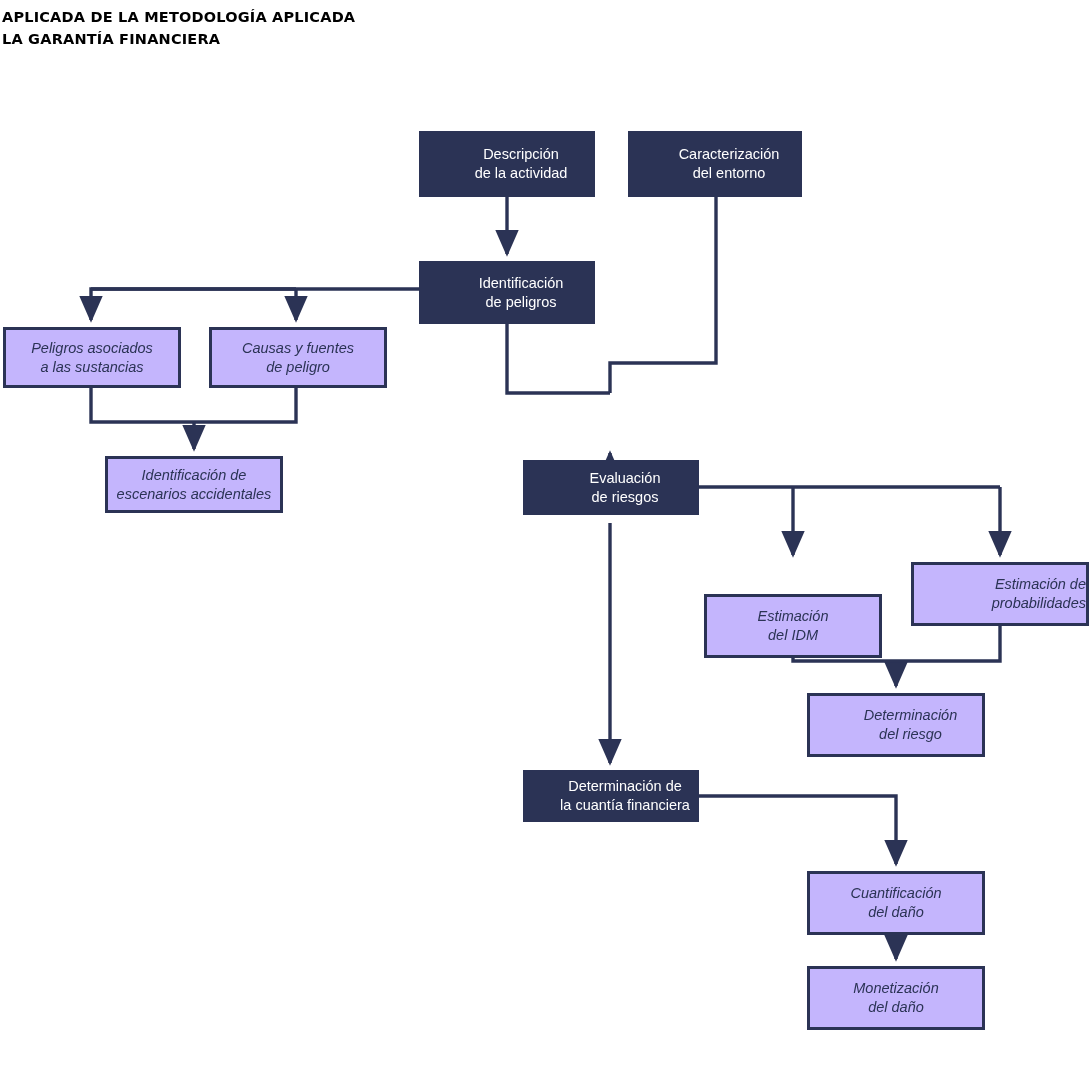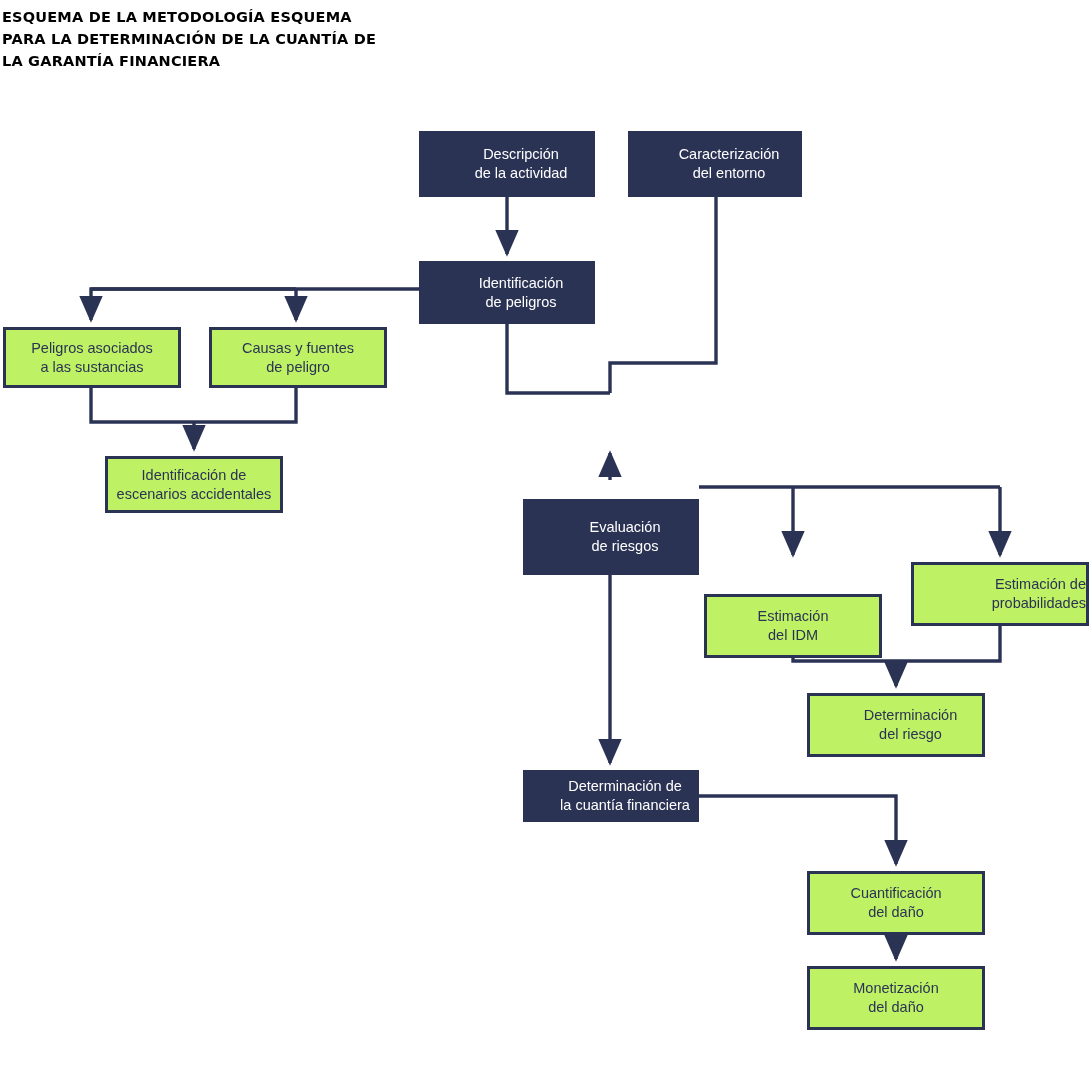--- a/index.html
+++ b/index.html
@@ -49,31 +49,31 @@
     align-items: center;
     justify-content: center;
   }
   .node-box.filled {
     background: #2b3355;
     color: #ffffff;
     border: none;
     padding-left: 28px;
   }
   .node-box.outlined {
-    background: #bef264;
+    background: #c4b5fd;
     color: #2b3355;
     border: 3px solid #2b3355;
+    font-style: italic;
   }
 </style>
 </head>
 <body>
 
 <div id="title-block">
-  <div class="title-line">ESQUEMA DE LA METODOLOGÍA ESQUEMA</div>
-  <div class="title-line">PARA LA DETERMINACIÓN DE LA CUANTÍA DE</div>
+  <div class="title-line">APLICADA DE LA METODOLOGÍA APLICADA</div>
   <div class="title-line">LA GARANTÍA FINANCIERA</div>
 </div>
 
 <svg id="flow-svg" width="1091" height="1067" viewBox="0 0 1091 1067">
   <defs>
     <marker id="arrowhead" markerWidth="8" markerHeight="7" refX="7.2" refY="3.5" orient="auto" markerUnits="strokeWidth">
       <polygon points="0 0, 8 3.5, 0 7" fill="#2b3355"></polygon>
     </marker>
   </defs>
   <g stroke="#2b3355" stroke-width="3.4" fill="none" marker-end="url(#arrowhead)">
@@ -134,21 +134,21 @@
       <div class="node-label">a las sustancias</div>
     </div>
     <div class="node-box outlined" style="left: 209px; top: 327px; width: 178px; height: 61px;">
       <div class="node-label">Causas y fuentes</div>
       <div class="node-label">de peligro</div>
     </div>
     <div class="node-box outlined" style="left: 105px; top: 456px; width: 178px; height: 57px; align-items: center;">
       <div class="node-label">Identificación de</div>
       <div class="node-label">escenarios accidentales</div>
     </div>
-    <div class="node-box filled" style="left: 523px; top: 460px; width: 176px; height: 76px; margin-top: 39px;">
+    <div class="node-box filled" style="left: 523px; top: 460px; width: 176px; height: 55px;">
       <div class="node-label">Evaluación</div>
       <div class="node-label">de riesgos</div>
     </div>
     <div class="node-box outlined" style="left: 704px; top: 562px; width: 178px; height: 64px; margin-top: 32px;">
       <div class="node-label">Estimación</div>
       <div class="node-label">del IDM</div>
     </div>
     <div class="node-box outlined" style="left: 911px; top: 562px; width: 178px; height: 64px; align-items: flex-end;">
       <div class="node-label">Estimación de</div>
       <div class="node-label">probabilidades</div>

